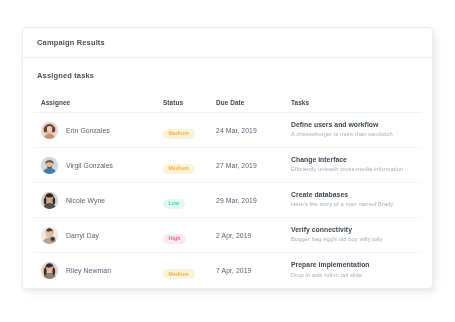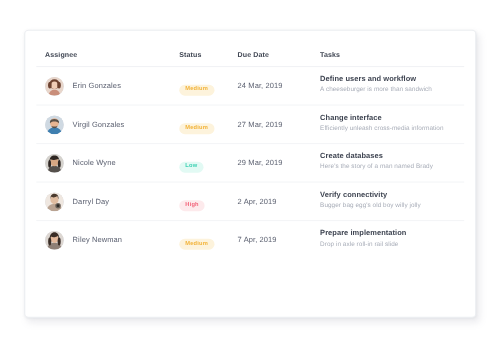--- a/index.html
+++ b/index.html
@@ -142,21 +142,25 @@
     letter-spacing: 0.05px;
     line-height: 1.3;
     margin-top: 2px;
   }
 </style>
 </head>
 <body>
 
 <div id="card">
 
-
+  <div class="card-header">
+    <span class="card-header-title">Campaign Results</span>
+  </div>
+
+  <div class="section-title">Assigned tasks</div>
 
   <div class="table">
 
     <div class="row head-row">
       <div class="col-assignee hcell">Assignee</div>
       <div class="col-status hcell">Status</div>
       <div class="col-date hcell">Due Date</div>
       <div class="col-tasks hcell">Tasks</div>
     </div>
 

